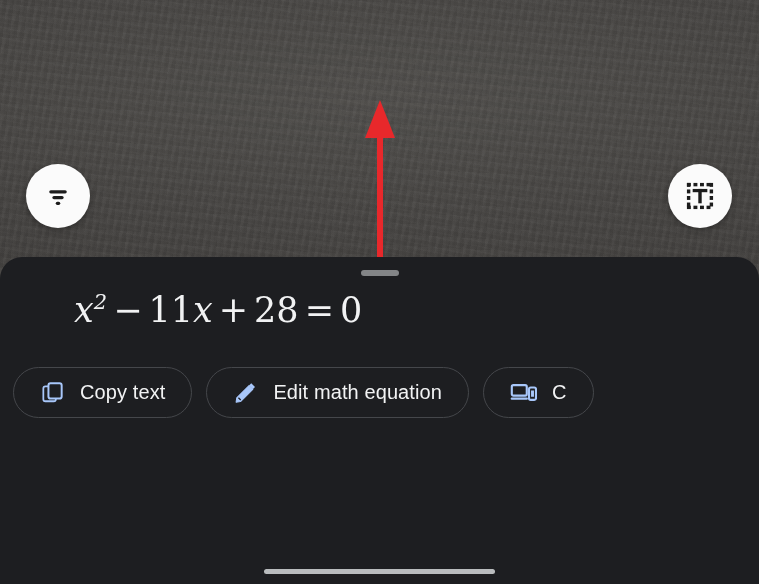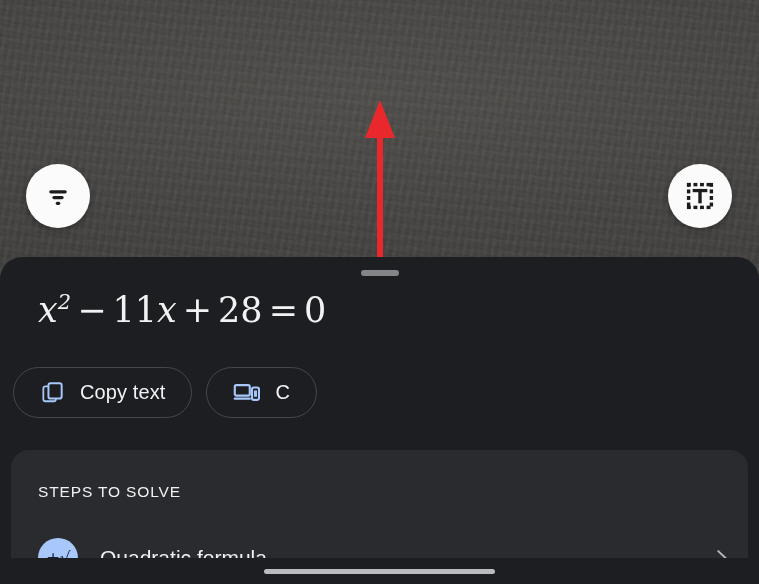--- a/index.html
+++ b/index.html
@@ -114,20 +114,21 @@
     top: 32px;
     width: 759px;
     padding: 0 38px;
   }
   #equation-text {
     color: #f1f2f3;
     font-family: "DejaVu Serif", "Liberation Serif", serif;
     font-size: 35px;
     line-height: 1.25;
     white-space: nowrap;
+    margin-left: 36px;
   }
   #equation-text .v { font-style: italic; }
   #equation-text sup {
     font-size: 0.60em;
     vertical-align: super;
     font-style: italic;
   }
   #equation-text .op { padding: 0 6px; }
 
   
@@ -312,49 +313,46 @@
       <button class="chip">
         <span class="chip-icon">
           <svg width="25" height="25" viewBox="0 0 24 24" aria-hidden="true">
             <rect x="3.2" y="6.2" width="12" height="14.2" rx="2" fill="none" stroke="#a8c7fa" stroke-width="1.7"></rect>
             <rect x="8.1" y="3.2" width="12.7" height="14.6" rx="2" fill="#1d1e21" stroke="#a8c7fa" stroke-width="1.9"></rect>
           </svg>
         </span>
         <span class="chip-label">Copy text</span>
       </button>
 
+      <button class="chip">
+        <span class="chip-icon">
+          <svg width="25" height="25" viewBox="0 0 24 24" aria-hidden="true">
+            <path d="M3.6 17.1 L15.4 5.3 L19.0 8.9 L7.2 20.7 L3.0 21.3 Z" fill="#a8c7fa" stroke="#a8c7fa" stroke-width="1" stroke-linejoin="round"></path>
+            <path d="M15.4 5.3 L17.5 3.2 L21.1 6.8 L19.0 8.9 Z" fill="#a8c7fa"></path>
+            <line x1="5.2" y1="17.0" x2="7.4" y2="19.2" stroke="#1d1e21" stroke-width="1.2"></line>
+          </svg>
+        </span>
+        <span class="chip-label">Edit math equation</span>
+      </button>
 
 
       <button class="chip">
         <span class="chip-icon">
           <svg width="27" height="27" viewBox="0 0 24 24" aria-hidden="true">
             <rect x="1.6" y="5.4" width="13.3" height="9.4" rx="1.4" fill="none" stroke="#a8c7fa" stroke-width="1.9"></rect>
             <rect x="0.6" y="16.4" width="15.3" height="2.1" rx="1" fill="#a8c7fa"></rect>
             <rect x="16.9" y="7.6" width="6.2" height="10.9" rx="1.5" fill="none" stroke="#a8c7fa" stroke-width="1.9"></rect>
             <rect x="18.7" y="10.2" width="2.6" height="5.6" fill="#a8c7fa"></rect>
           </svg>
         </span>
         <span class="chip-label">C</span>
       </button>
 
     </div>
 
-    <div id="steps-card">
-      <div id="steps-heading">STEPS TO SOLVE</div>
-
-      <div id="step-row">
-        <div id="step-avatar">±√</div>
-        <div id="step-label">Quadratic formula</div>
-        <div id="step-chevron">
-          <svg width="22" height="22" viewBox="0 0 24 24" aria-hidden="true">
-            <polyline points="9,4.5 17,12 9,19.5" fill="none" stroke="#b6b9bb" stroke-width="2.1" stroke-linecap="round" stroke-linejoin="round"></polyline>
-          </svg>
-        </div>
-      </div>
-    </div>
 
   </div>
 
   <div id="gesture-nav">
     <div id="gesture-pill"></div>
   </div>
 
 </div>
 
 </body></html>

